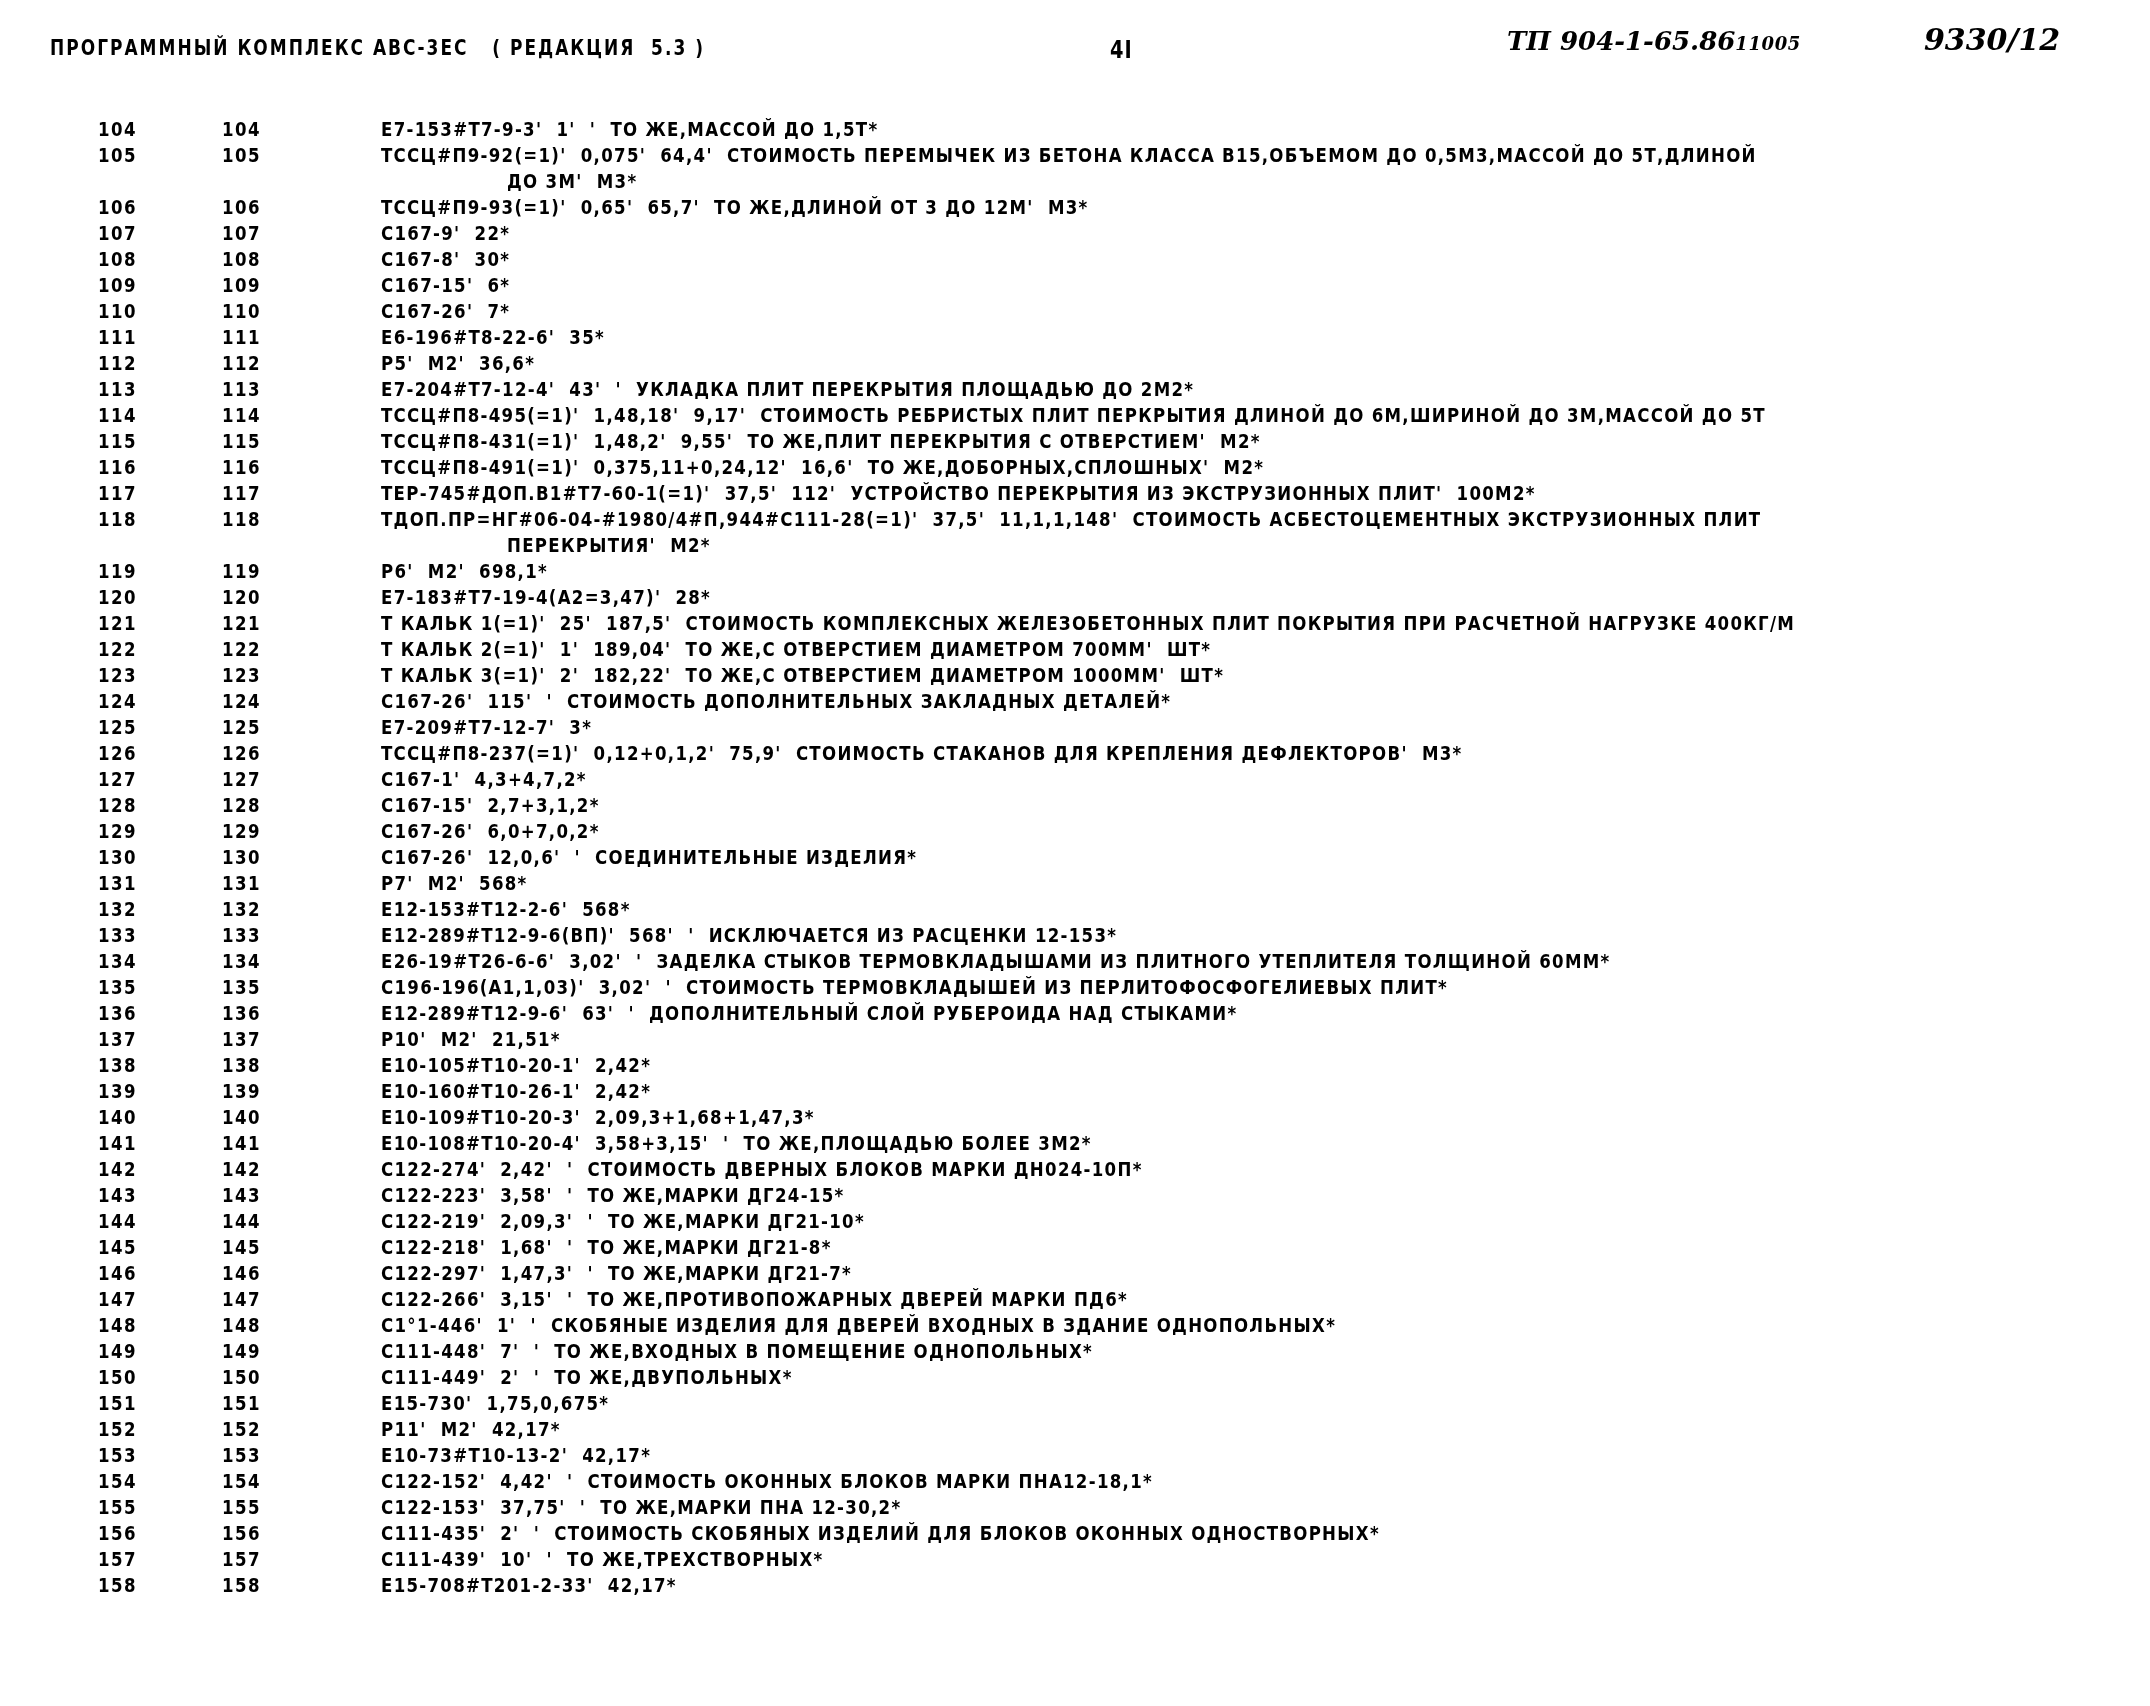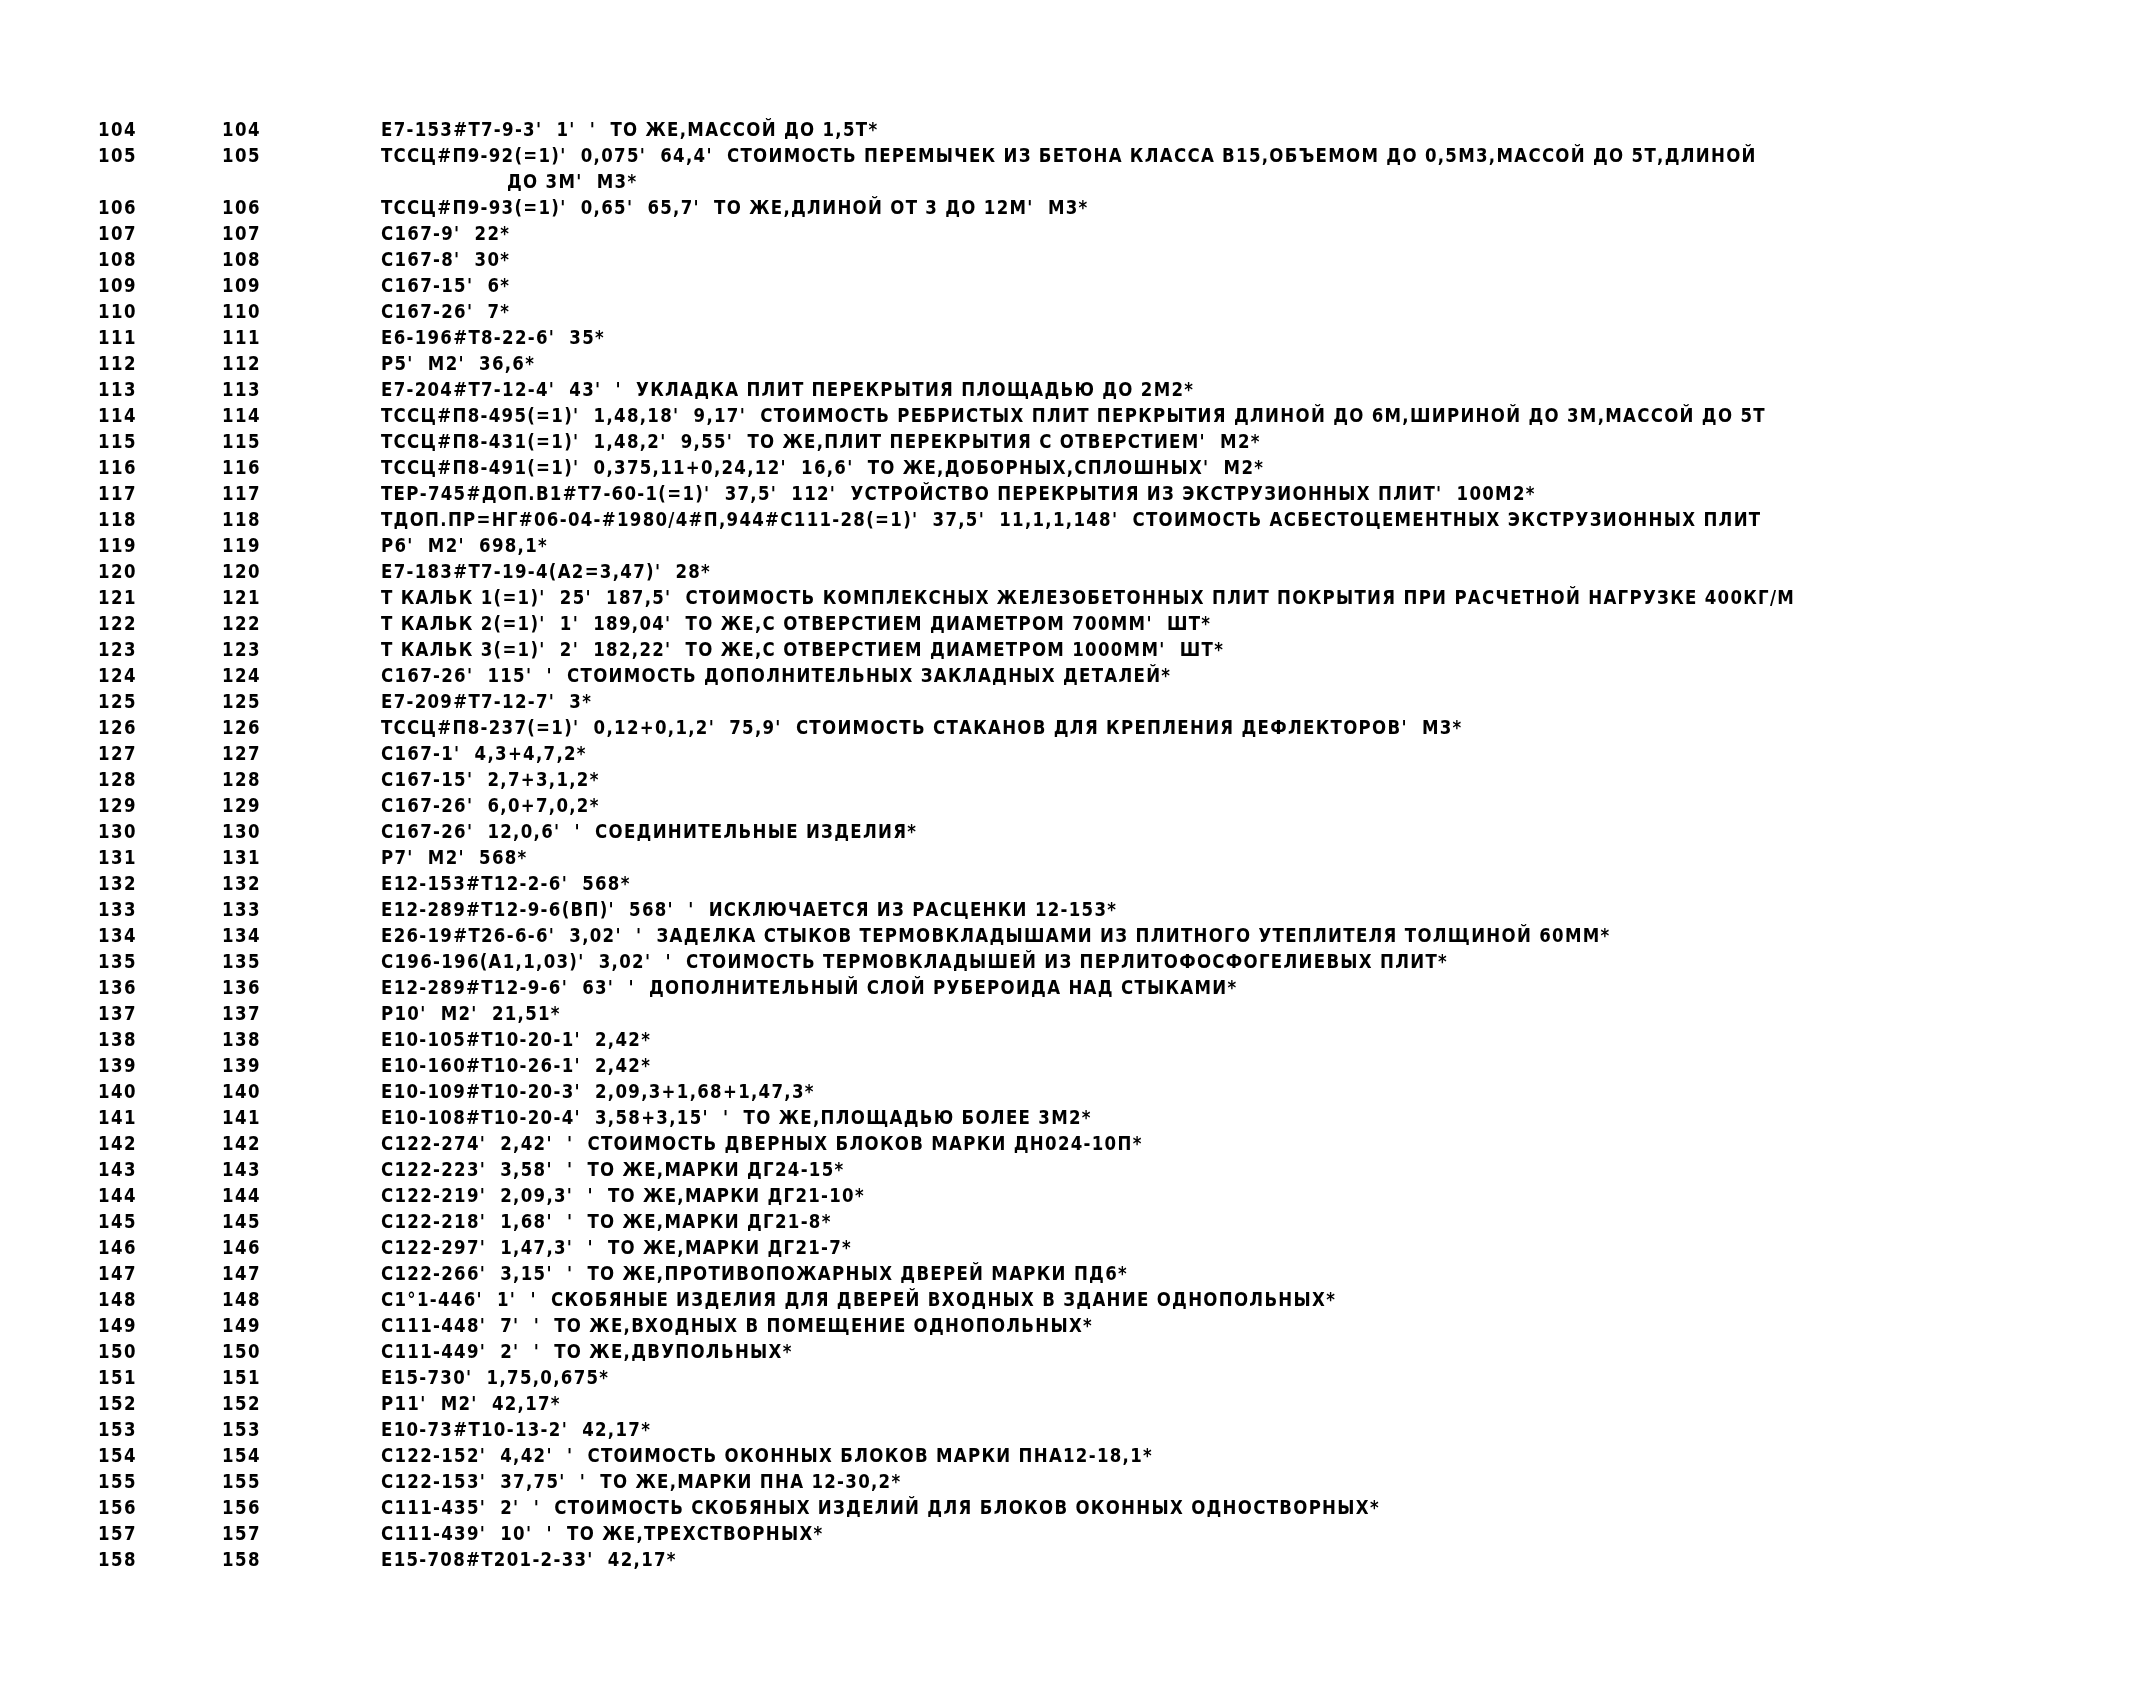--- a/index.html
+++ b/index.html
@@ -94,38 +94,45 @@
   .row.cont{height:26px;}
   .ind1{padding-left:126px;}
   .ind2{padding-left:137px;}
   .ind3{padding-left:143px;}
 </style>
 </head>
 <body>
 
 <div class="page">
 
+  <div class="hdr">
+    <div class="hdr-left">ПРОГРАММНЫЙ КОМПЛЕКС АВС-3ЕС   ( РЕДАКЦИЯ  5.3 )</div>
+    <div class="hdr-page">4I</div>
+    <div class="hdr-hand1"><span>ТП 904-1-65.86</span><span class="small">11005</span></div>
+    <div class="hdr-hand2">9330/12</div>
+  </div>
 
   <div class="listing" id="listing">
       <div class="row"><span class="col-a">104</span><span class="col-b">104</span><span class="col-txt">E7-153#T7-9-3'  1'  '  ТО ЖЕ,МАССОЙ ДО 1,5Т*</span></div>
       <div class="row"><span class="col-a">105</span><span class="col-b">105</span><span class="col-txt">ТССЦ#П9-92(=1)'  0,075'  64,4'  СТОИМОСТЬ ПЕРЕМЫЧЕК ИЗ БЕТОНА КЛАССА В15,ОБЪЕМОМ ДО 0,5М3,МАССОЙ ДО 5Т,ДЛИНОЙ</span></div>
       <div class="row cont"><span class="col-a"></span><span class="col-b"></span><span class="col-txt ind1">ДО 3М'  М3*</span></div>
       <div class="row"><span class="col-a">106</span><span class="col-b">106</span><span class="col-txt">ТССЦ#П9-93(=1)'  0,65'  65,7'  ТО ЖЕ,ДЛИНОЙ ОТ 3 ДО 12М'  М3*</span></div>
       <div class="row"><span class="col-a">107</span><span class="col-b">107</span><span class="col-txt">С167-9'  22*</span></div>
       <div class="row"><span class="col-a">108</span><span class="col-b">108</span><span class="col-txt">С167-8'  30*</span></div>
       <div class="row"><span class="col-a">109</span><span class="col-b">109</span><span class="col-txt">С167-15'  6*</span></div>
       <div class="row"><span class="col-a">110</span><span class="col-b">110</span><span class="col-txt">С167-26'  7*</span></div>
       <div class="row"><span class="col-a">111</span><span class="col-b">111</span><span class="col-txt">E6-196#T8-22-6'  35*</span></div>
       <div class="row"><span class="col-a">112</span><span class="col-b">112</span><span class="col-txt">P5'  M2'  36,6*</span></div>
       <div class="row"><span class="col-a">113</span><span class="col-b">113</span><span class="col-txt">E7-204#T7-12-4'  43'  '  УКЛАДКА ПЛИТ ПЕРЕКРЫТИЯ ПЛОЩАДЬЮ ДО 2М2*</span></div>
       <div class="row"><span class="col-a">114</span><span class="col-b">114</span><span class="col-txt">ТССЦ#П8-495(=1)'  1,48,18'  9,17'  СТОИМОСТЬ РЕБРИСТЫХ ПЛИТ ПЕРКРЫТИЯ ДЛИНОЙ ДО 6М,ШИРИНОЙ ДО 3М,МАССОЙ ДО 5Т</span></div>
       <div class="row"><span class="col-a">115</span><span class="col-b">115</span><span class="col-txt">ТССЦ#П8-431(=1)'  1,48,2'  9,55'  ТО ЖЕ,ПЛИТ ПЕРЕКРЫТИЯ С ОТВЕРСТИЕМ'  М2*</span></div>
       <div class="row"><span class="col-a">116</span><span class="col-b">116</span><span class="col-txt">ТССЦ#П8-491(=1)'  0,375,11+0,24,12'  16,6'  ТО ЖЕ,ДОБОРНЫХ,СПЛОШНЫХ'  М2*</span></div>
       <div class="row"><span class="col-a">117</span><span class="col-b">117</span><span class="col-txt">ТЕР-745#ДОП.В1#Т7-60-1(=1)'  37,5'  112'  УСТРОЙСТВО ПЕРЕКРЫТИЯ ИЗ ЭКСТРУЗИОННЫХ ПЛИТ'  100М2*</span></div>
       <div class="row"><span class="col-a">118</span><span class="col-b">118</span><span class="col-txt">ТДОП.ПР=НГ#06-04-#1980/4#П,944#С111-28(=1)'  37,5'  11,1,1,148'  СТОИМОСТЬ АСБЕСТОЦЕМЕНТНЫХ ЭКСТРУЗИОННЫХ ПЛИТ</span></div>
+      <div class="row cont"><span class="col-a"></span><span class="col-b"></span><span class="col-txt ind1">ПЕРЕКРЫТИЯ'  М2*</span></div>
       <div class="row"><span class="col-a">119</span><span class="col-b">119</span><span class="col-txt">P6'  M2'  698,1*</span></div>
       <div class="row"><span class="col-a">120</span><span class="col-b">120</span><span class="col-txt">E7-183#T7-19-4(A2=3,47)'  28*</span></div>
       <div class="row"><span class="col-a">121</span><span class="col-b">121</span><span class="col-txt">Т КАЛЬК 1(=1)'  25'  187,5'  СТОИМОСТЬ КОМПЛЕКСНЫХ ЖЕЛЕЗОБЕТОННЫХ ПЛИТ ПОКРЫТИЯ ПРИ РАСЧЕТНОЙ НАГРУЗКЕ 400КГ/М</span></div>
       <div class="row"><span class="col-a">122</span><span class="col-b">122</span><span class="col-txt">Т КАЛЬК 2(=1)'  1'  189,04'  ТО ЖЕ,С ОТВЕРСТИЕМ ДИАМЕТРОМ 700ММ'  ШТ*</span></div>
       <div class="row"><span class="col-a">123</span><span class="col-b">123</span><span class="col-txt">Т КАЛЬК 3(=1)'  2'  182,22'  ТО ЖЕ,С ОТВЕРСТИЕМ ДИАМЕТРОМ 1000ММ'  ШТ*</span></div>
       <div class="row"><span class="col-a">124</span><span class="col-b">124</span><span class="col-txt">С167-26'  115'  '  СТОИМОСТЬ ДОПОЛНИТЕЛЬНЫХ ЗАКЛАДНЫХ ДЕТАЛЕЙ*</span></div>
       <div class="row"><span class="col-a">125</span><span class="col-b">125</span><span class="col-txt">E7-209#T7-12-7'  3*</span></div>
       <div class="row"><span class="col-a">126</span><span class="col-b">126</span><span class="col-txt">ТССЦ#П8-237(=1)'  0,12+0,1,2'  75,9'  СТОИМОСТЬ СТАКАНОВ ДЛЯ КРЕПЛЕНИЯ ДЕФЛЕКТОРОВ'  М3*</span></div>
       <div class="row"><span class="col-a">127</span><span class="col-b">127</span><span class="col-txt">С167-1'  4,3+4,7,2*</span></div>
       <div class="row"><span class="col-a">128</span><span class="col-b">128</span><span class="col-txt">С167-15'  2,7+3,1,2*</span></div>

